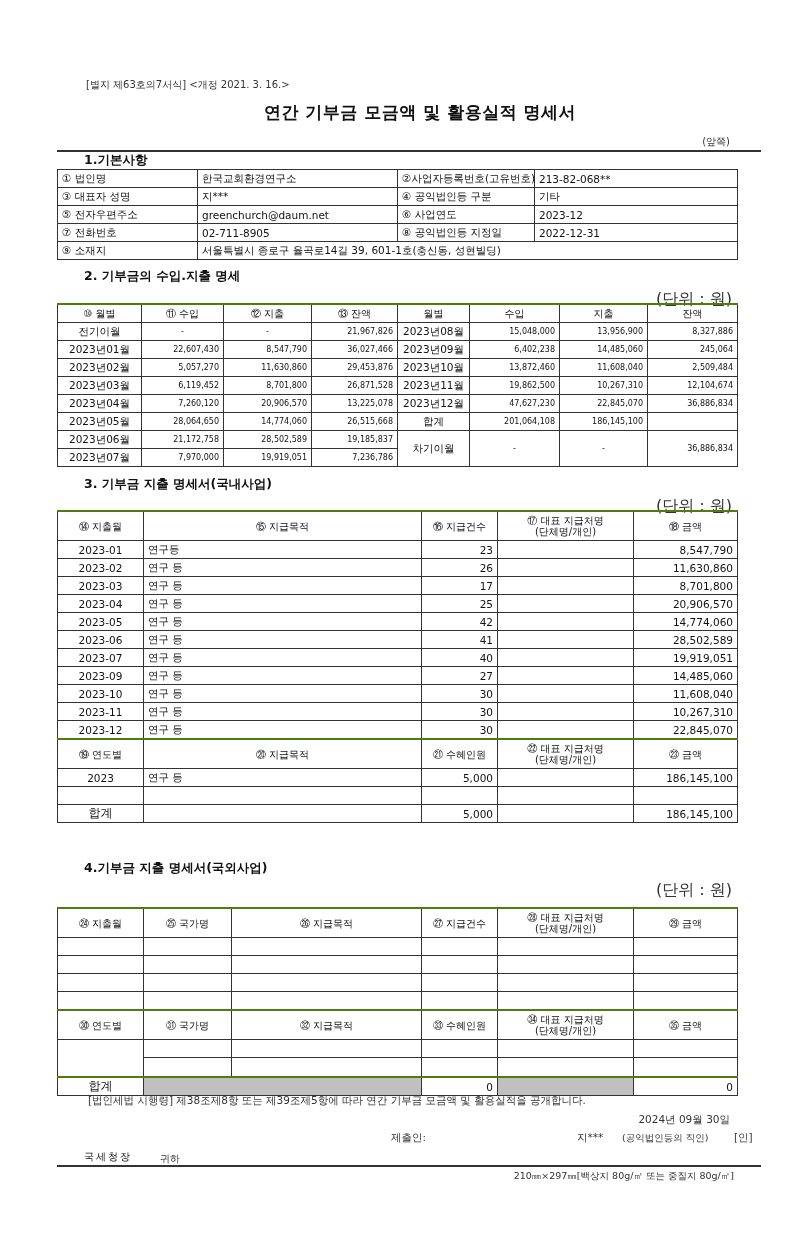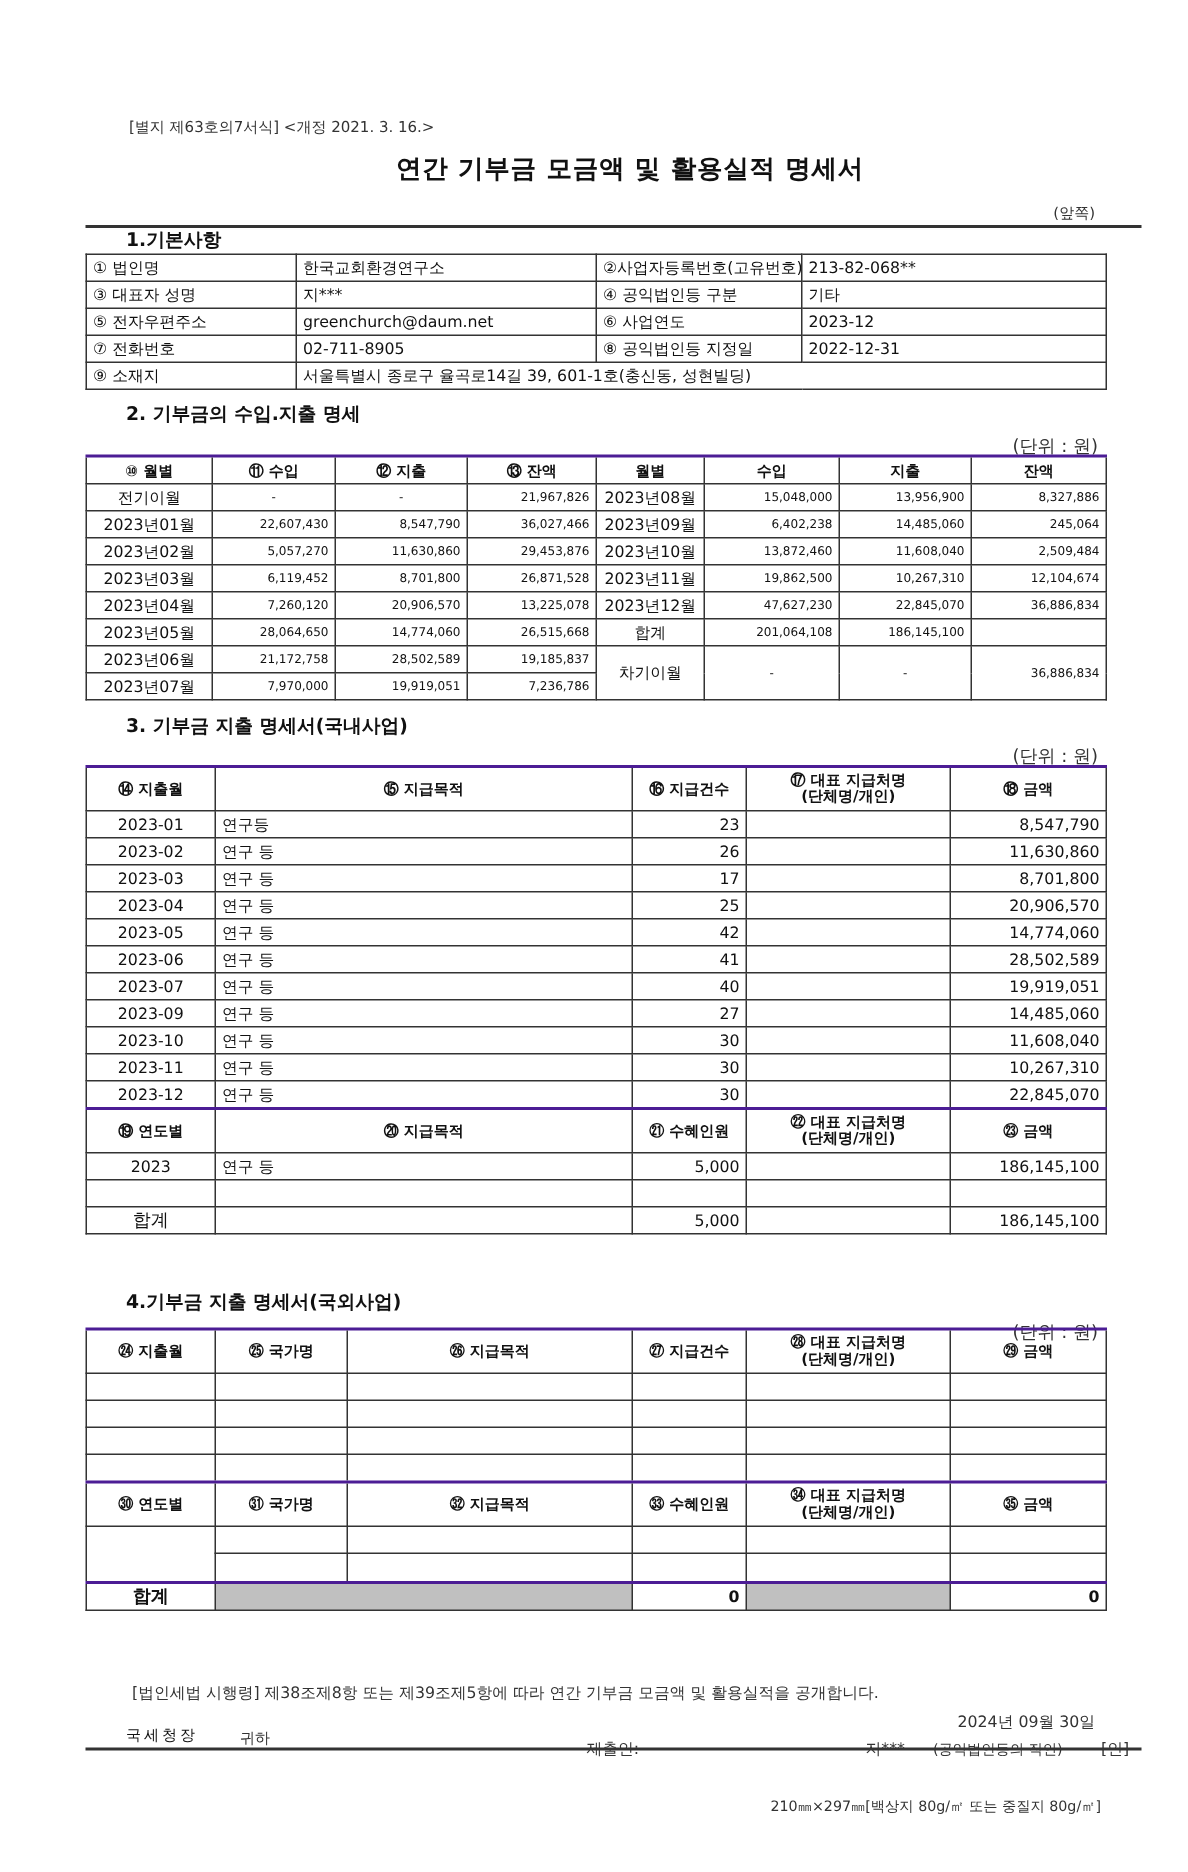--- a/index.html
+++ b/index.html
@@ -1,38 +1,38 @@
 <!DOCTYPE html>
 <html><head>
 <meta charset="utf-8">
 <style>
   html, body { margin: 0; padding: 0; background: #ffffff; }
   body { width: 792px; height: 1248px; position: relative; font-family: "DejaVu Sans", "Liberation Sans", sans-serif; color: #111; overflow: hidden; }
   .abs { position: absolute; padding-left: 24px; }
   .form-no { left: 62px; top: 78px; font-size: 10px; color: #333; }
   .doc-title { left: 0; width: 792px; top: 101px; text-align: center; font-size: 17px; font-weight: bold; letter-spacing: 0.5px; }
   .page-side { right: 62px; top: 135px; font-size: 10px; color: #333; }
-  .unit { right: 60px; font-size: 12px; color: #333; }
+  .unit { right: 60px; font-size: 16px; color: #333; }
   .sec-title { left: 60px; font-size: 12.5px; font-weight: bold; text-align: right; }
   .rule-thick { left: 57px; width: 680px; height: 2px; background: #333; }
   table { border-collapse: collapse; position: absolute; left: 57px; width: 680px; table-layout: fixed; }
   td { border: 1px solid #333; padding: 0 4px; font-size: 10.5px; height: 18px; white-space: nowrap; overflow: hidden; }
   td.c { text-align: center; }
   td.r { text-align: right; }
   td.small { font-size: 8px; }
   td.hdr { font-size: 10px; }
   td.gray { background: #c0c0c0; }
   .t1 td { height: 17px; }
   .t2 td { height: 17px; }
   .t3 td { height: 17px; }
   .t3 td.hdr2 { height: 28px; line-height: 11px; margin-top: 16px; }
   .t4 td { height: 17px; }
   .t4 td.hdr2 { height: 28px; line-height: 11px; }
-  tr.thick-top td { border-top: 2px solid #4c1d95; font-weight: bold; }
-  .footer-text { font-size: 10.5px; color: #333; margin-top: 28px; }
+  tr.thick-top td { border-top: 2px solid #4d7c0f; }
+  .footer-text { font-size: 10.5px; color: #333; }
   .ntc { left: 60px; top: 1150px; font-size: 10px; font-weight: normal; letter-spacing: 2px; }
   .ntc2 { left: 136px; top: 1152px; font-size: 10px; color: #333; }
 </style>
 </head>
 <body>
 
 <div class="abs form-no">[별지 제63호의7서식] &lt;개정 2021. 3. 16.&gt;</div>
 <div class="abs doc-title">연간 기부금 모금액 및 활용실적 명세서</div>
 <div class="abs page-side">(앞쪽)</div>
 
@@ -307,21 +307,21 @@
         <td></td>
         <td class="r">5,000</td>
         <td></td>
         <td class="r">186,145,100</td>
       </tr>
   </tbody>
 </table>
 
 <div class="abs sec-title" style="top:860px;">4.기부금 지출 명세서(국외사업)</div>
 <div class="abs unit" style="top:880px;">(단위 : 원)</div>
-<table class="t4" style="top:885px;padding-left:20px;">
+<table class="t4" style="top:907px;padding-left:20px;">
   <colgroup>
       <col style="width:86px">
       <col style="width:88px">
       <col style="width:190px">
       <col style="width:76px">
       <col style="width:136px">
       <col style="width:104px">
     </colgroup>
   <tbody>
     <tr class="thick-top">

